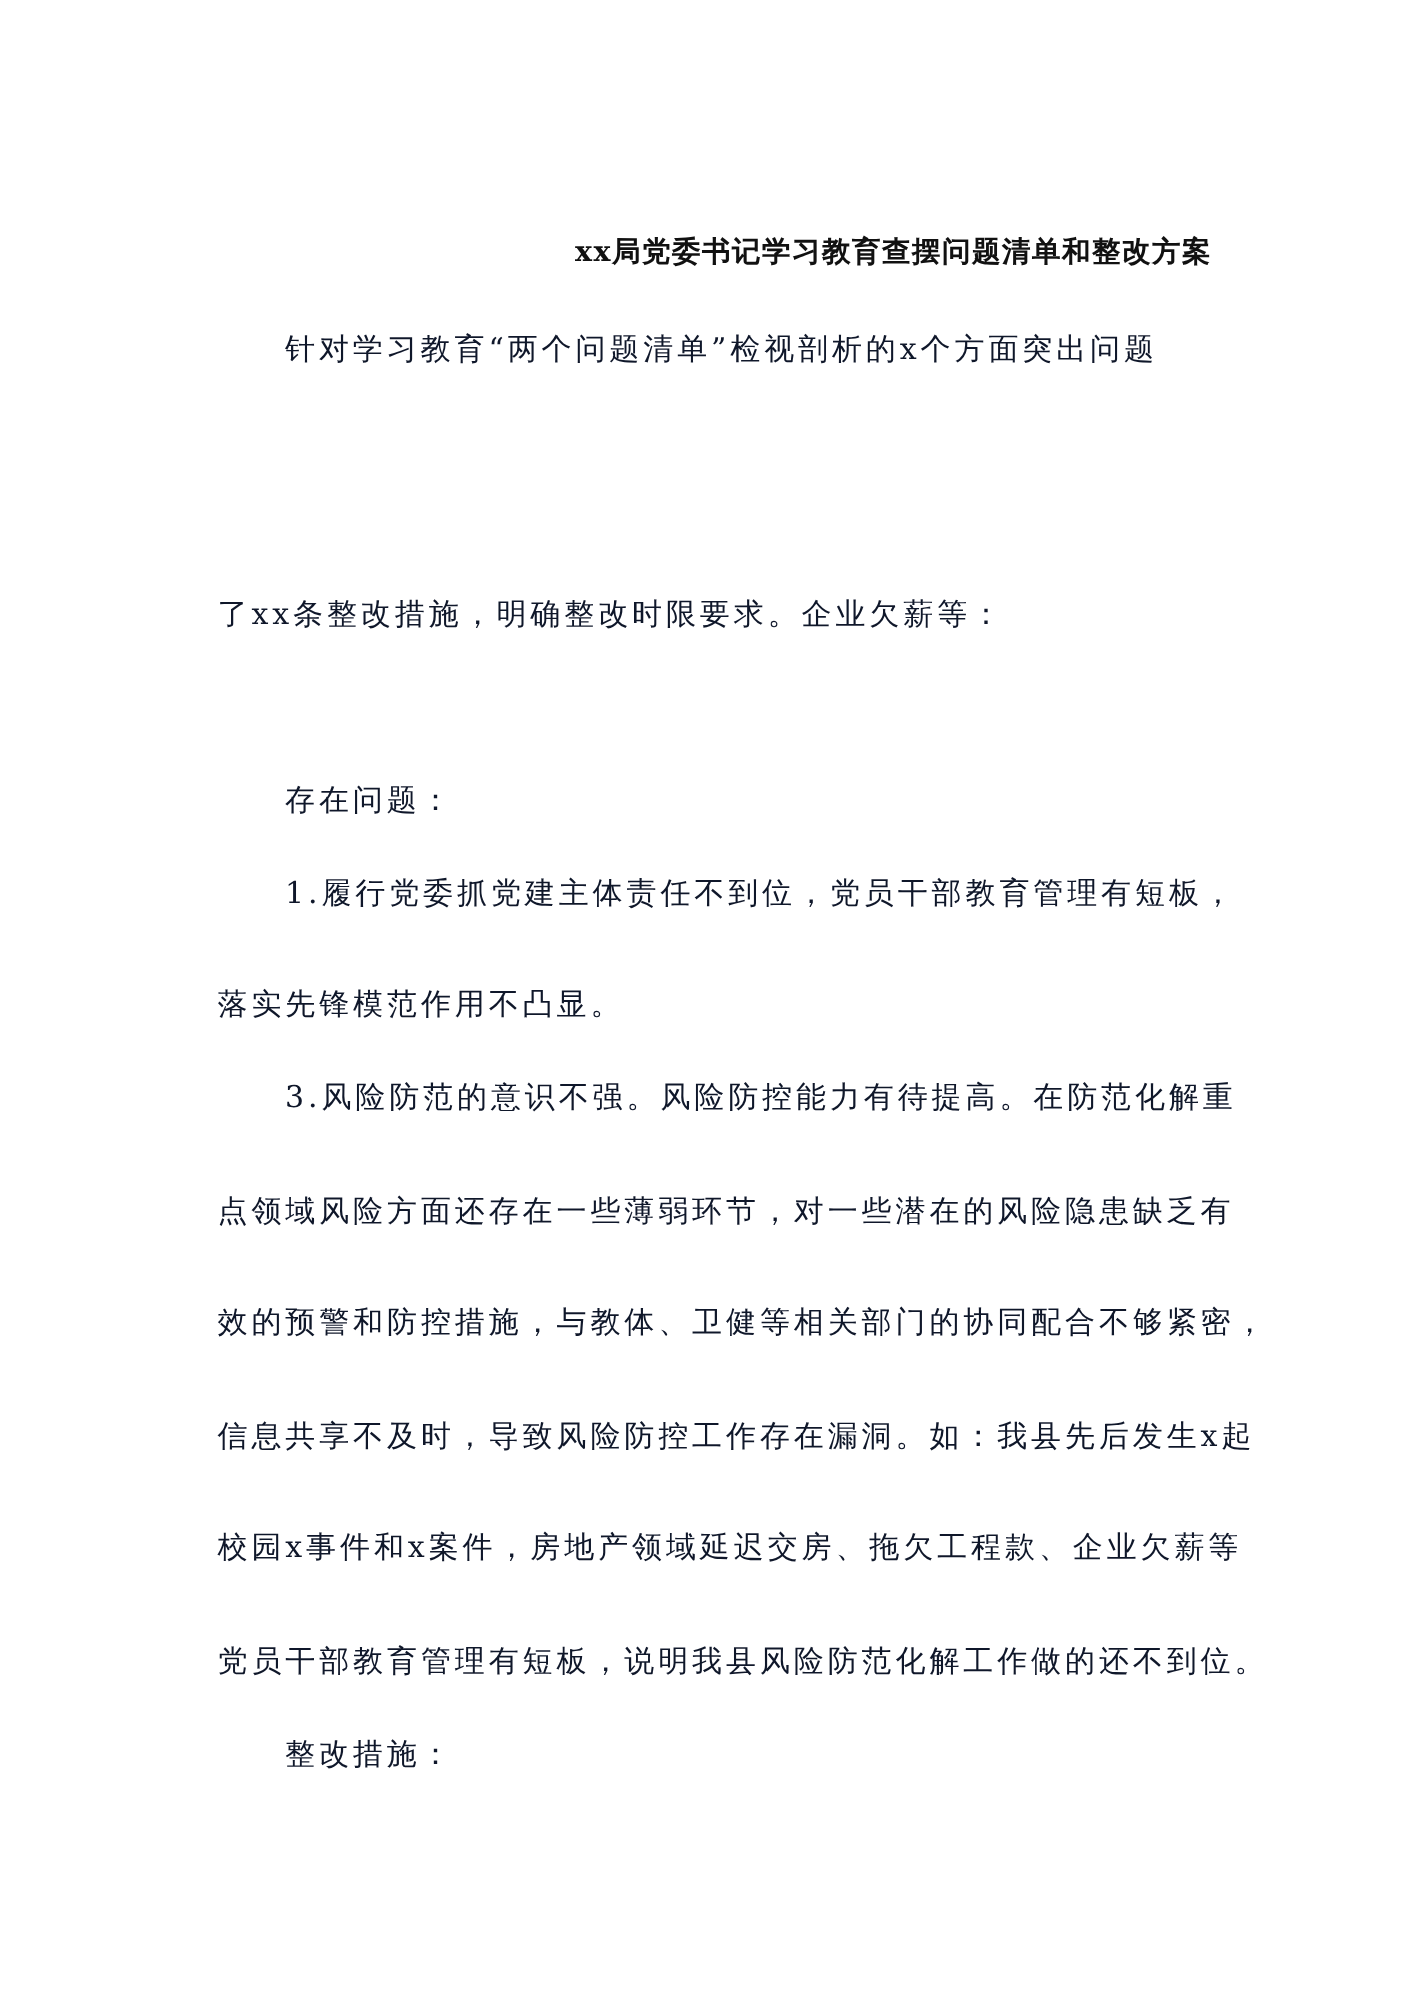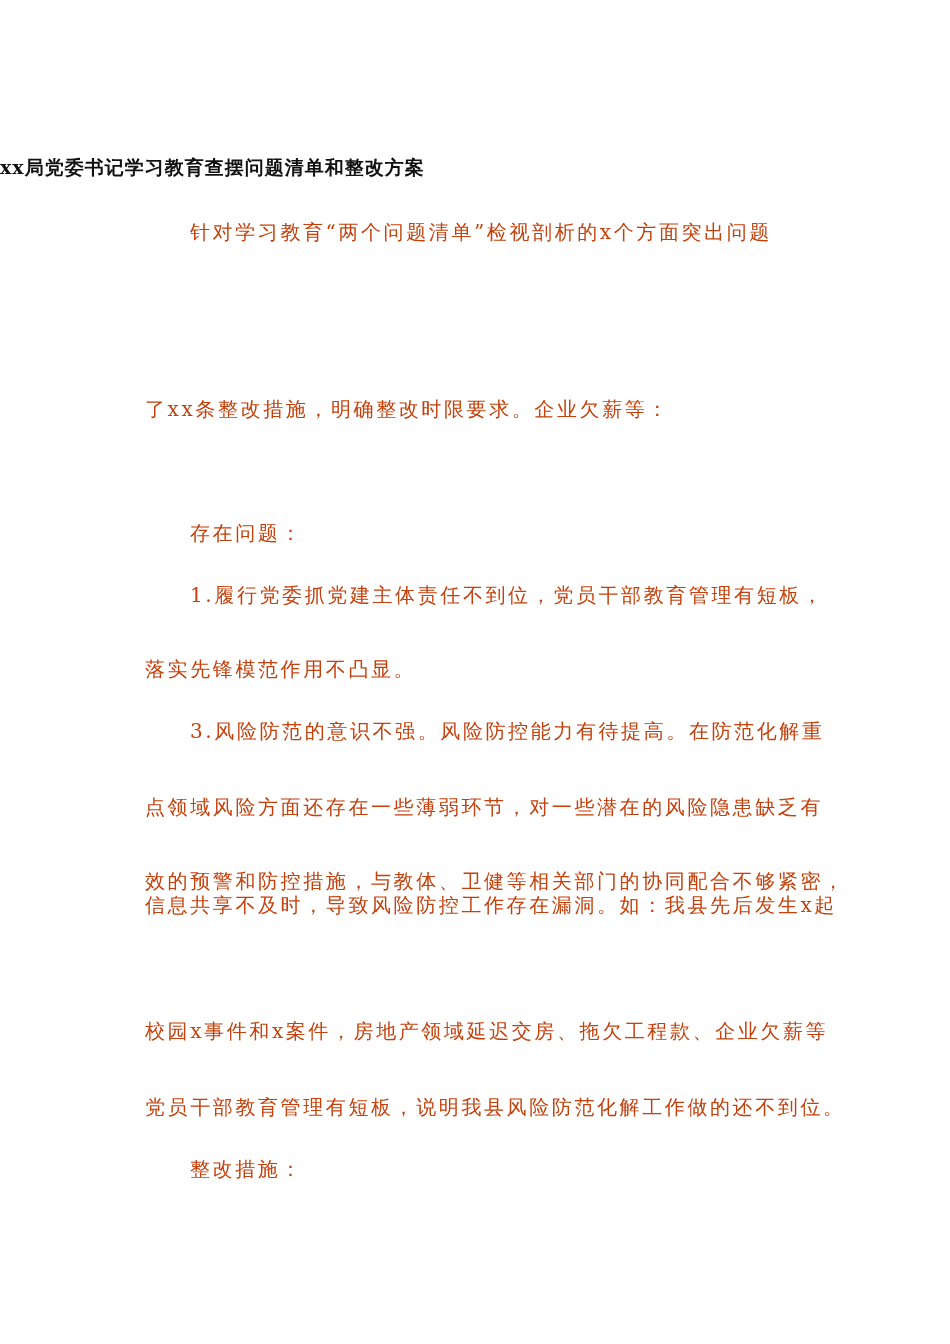--- a/index.html
+++ b/index.html
@@ -20,51 +20,51 @@
       left: 0; top: 0;
       width: 950px;
       height: 1344px;
       background: #ffffff;
     }
     .title {
       position: absolute;
       left: 0;
       width: 808px;
       top: 155px;
-      text-align: left;
+      text-align: right;
       font-size: 19px;
       font-weight: bold;
       letter-spacing: 1px;
       color: #111;
     }
     .line {
       position: absolute;
       left: 145px;
       font-size: 20px;
       white-space: nowrap;
       letter-spacing: 2.6px;
-      color: #c2410c;
+      color: #0f172a;
     }
     .indent { left: 190px; }
   </style>
 </head>
 <body>
 
 <div class="page">
   <div class="title">xx局党委书记学习教育查摆问题清单和整改方案</div>
 
   <div class="line indent" style="top:219px">针对学习教育“两个问题清单”检视剖析的x个方面突出问题</div>
   <div class="line" style="top:396px">了xx条整改措施，明确整改时限要求。企业欠薪等：</div>
 
   <div class="line indent" style="top:520px">存在问题：</div>
 
   <div class="line indent" style="top:582px">1.履行党委抓党建主体责任不到位，党员干部教育管理有短板，</div>
   <div class="line" style="top:656px">落实先锋模范作用不凸显。</div>
 
   <div class="line indent" style="top:718px">3.风险防范的意识不强。风险防控能力有待提高。在防范化解重</div>
   <div class="line" style="top:794px">点领域风险方面还存在一些薄弱环节，对一些潜在的风险隐患缺乏有</div>
   <div class="line" style="top:868px">效的预警和防控措施，与教体、卫健等相关部门的协同配合不够紧密，</div>
-  <div class="line" style="top:892px">信息共享不及时，导致风险防控工作存在漏洞。如：我县先后发生x起</div>
+  <div class="line" style="top:944px">信息共享不及时，导致风险防控工作存在漏洞。如：我县先后发生x起</div>
   <div class="line" style="top:1018px">校园x事件和x案件，房地产领域延迟交房、拖欠工程款、企业欠薪等</div>
   <div class="line" style="top:1094px">党员干部教育管理有短板，说明我县风险防范化解工作做的还不到位。</div>
 
   <div class="line indent" style="top:1156px">整改措施：</div>
 </div>
 
 </body></html>

